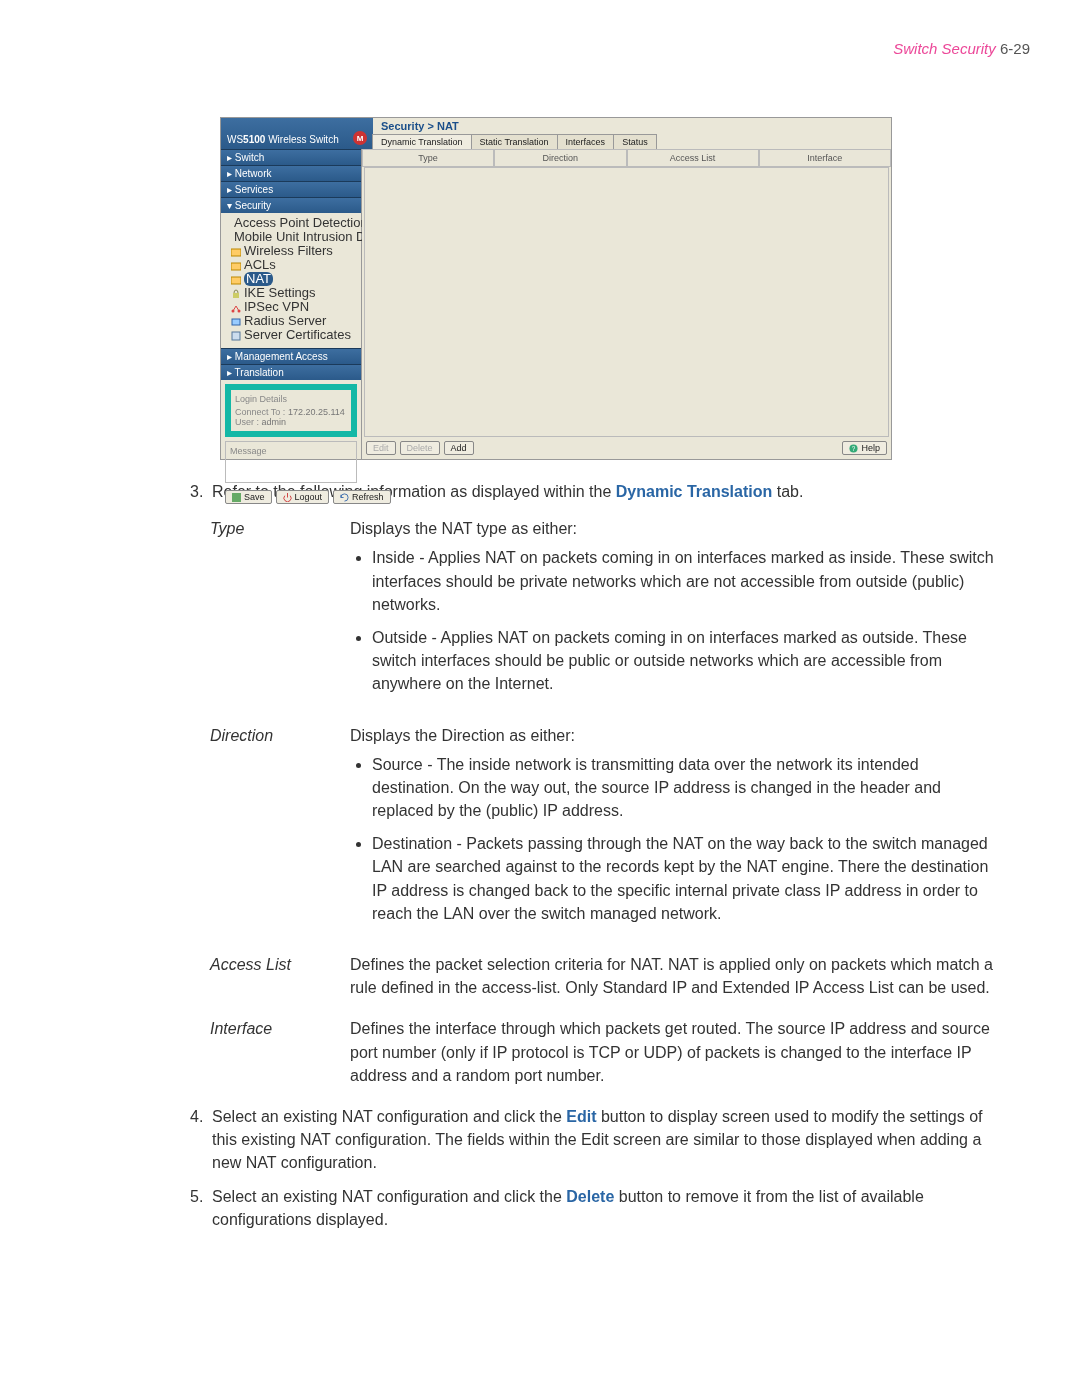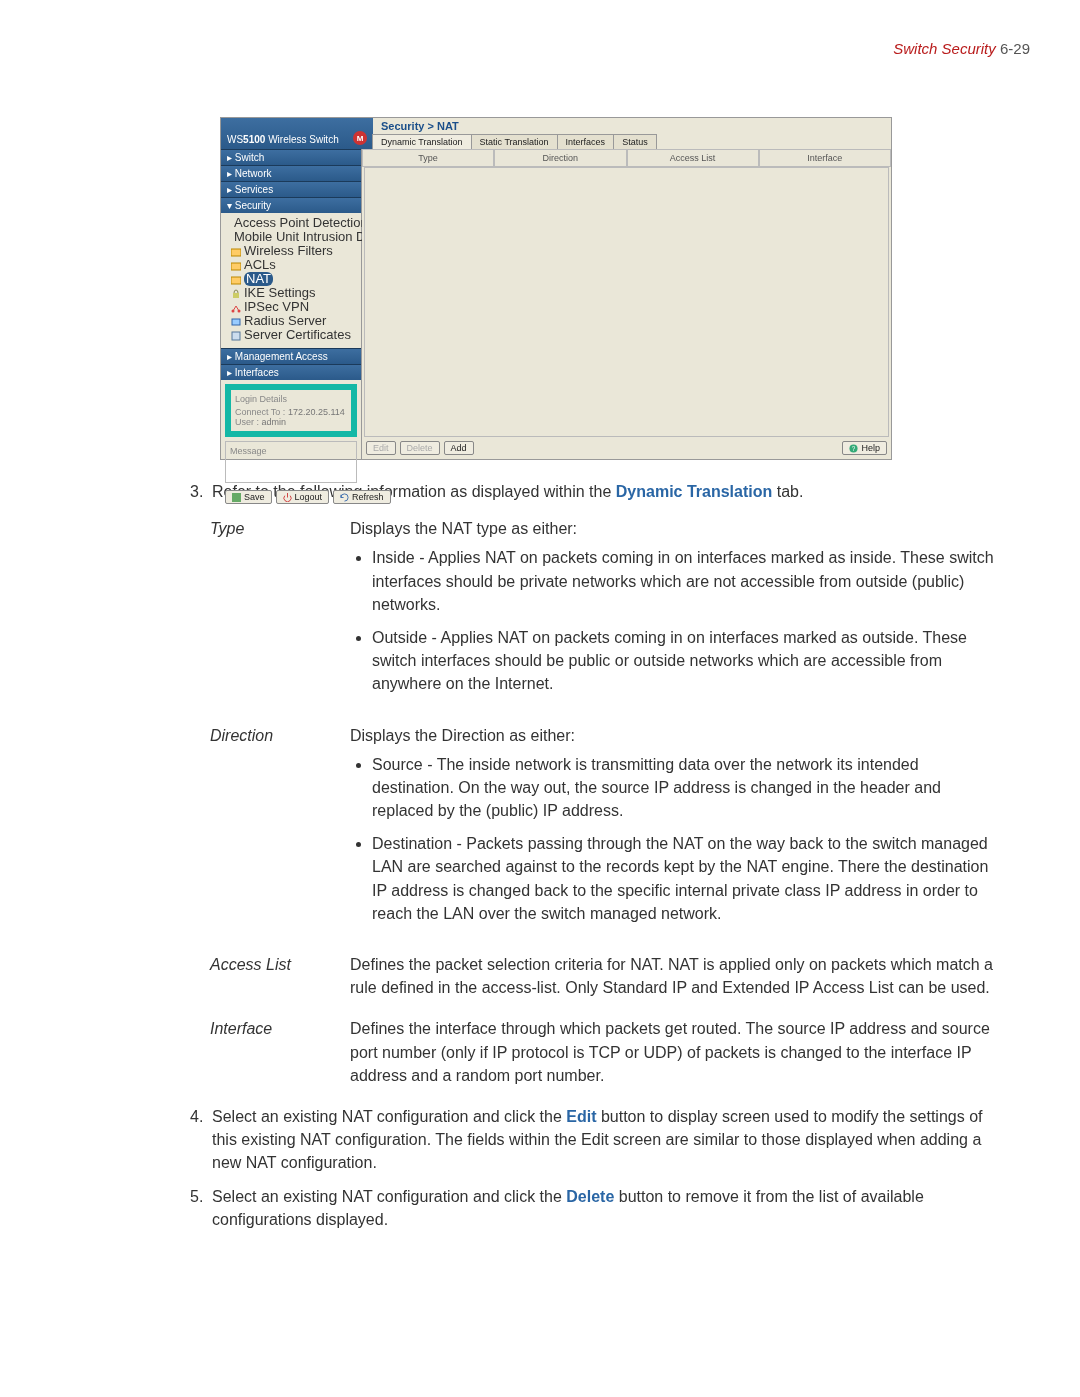--- a/index.html
+++ b/index.html
@@ -12,21 +12,21 @@
   }
   .page {
     padding: 40px 50px 60px 50px;
   }
   .header-line {
     text-align: right;
     font-size: 15px;
     color: #555;
     margin-bottom: 60px;
   }
-  .header-line em { font-style: italic; color:#b91c1c;}
+  .header-line em { font-style: italic; color:#ec4899;}
   .screenshot {
     margin: 0 auto 20px 170px;
     width: 670px;
     border: 1px solid #999;
     background: #e9e6d8;
     font-size: 10px;
     position: relative;
   }
   .top-row { display:flex; }
   .brand {
@@ -171,21 +171,21 @@
             </div>
           <div class="tree-item">
               <span class="ti-icon"><svg viewBox="0 0 10 10">
                   <rect x="1" y="1" width="8" height="8" fill="#cde" stroke="#579"></rect>
                 </svg></span>
               <span>Server Certificates</span>
             </div>
         </div>
         <div style="flex:1"></div>
         <div class="sec">▸ Management Access</div>
-        <div class="sec">▸ Interfaces</div>
+        <div class="sec">▸ Translation</div>
         <div class="login-box">
           <div style="color:#888;margin-bottom:3px;">Login Details</div>
           <div><span class="lbl">Connect To :</span> <span>172.20.25.114</span></div>
           <div><span class="lbl">User :</span> <span>admin</span></div>
         </div>
         <div class="msg-box"><span>Message</span></div>
         <div class="bottom-btns">
           <div class="btn">
               <span class="ico"><svg viewBox="0 0 10 10">
                   <rect width="10" height="10" fill="#6a6"></rect>

